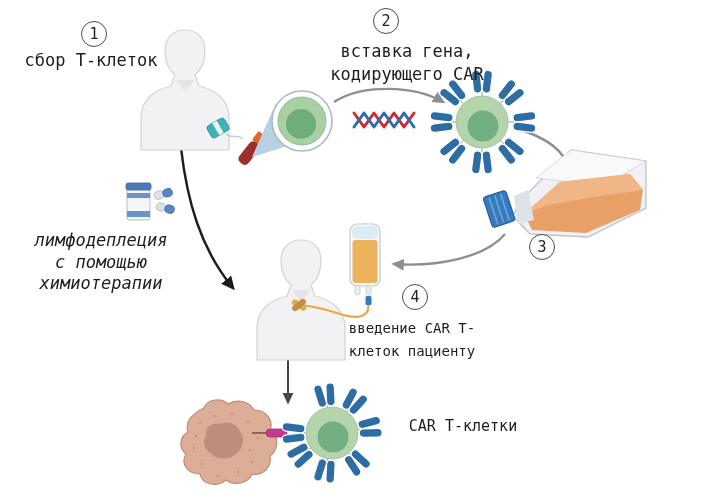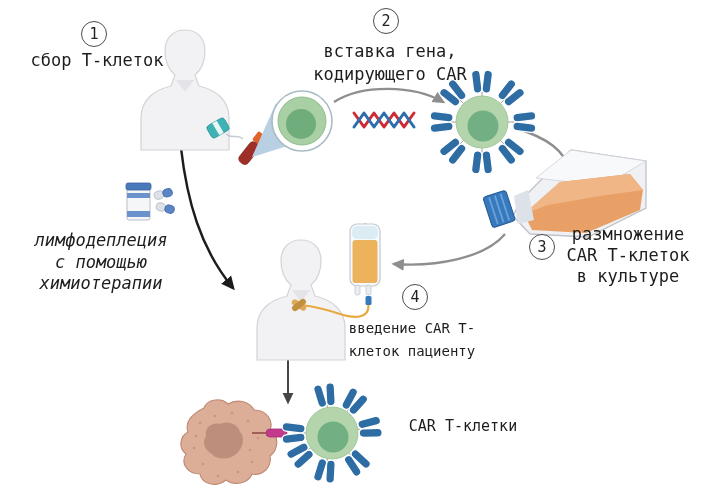--- a/index.html
+++ b/index.html
@@ -1,21 +1,21 @@
 <!DOCTYPE html>
 <html><head>
 <meta charset="utf-8">
 <style>
   html,body{margin:0;padding:0;background:#ffffff;}
   #canvas{position:relative;width:720px;height:504px;background:#ffffff;overflow:hidden;
           font-family:"DejaVu Sans Mono","Liberation Mono",monospace;}
   #art{position:absolute;left:0;top:0;}
   .label{position:absolute;text-align:center;color:#1d1d1d;font-family:"DejaVu Sans Mono","Liberation Mono",monospace;}
-  .lbl-s1{left:12px;top:49px;width:170px;font-size:17px;line-height:22.5px;}
-  .lbl-s2{left:305px;top:40px;width:170px;font-size:17px;line-height:23px;}
+  .lbl-s1{left:6px;top:49px;width:170px;font-size:17px;line-height:22.5px;}
+  .lbl-s2{left:322px;top:40px;width:170px;font-size:17px;line-height:23px;}
   .lbl-s3{left:543px;top:224px;width:170px;font-size:17px;line-height:21px;}
   .lbl-s4{left:327px;top:317px;width:170px;font-size:14px;line-height:23px;}
   .lbl-chemo{left:16px;top:230px;width:170px;font-size:17px;line-height:21.5px;font-style:italic;}
   .lbl-outcome{left:373px;top:413px;width:180px;font-size:15px;line-height:26px;}
   .badge{position:absolute;width:26px;height:26px;box-sizing:border-box;border:1.4px solid #4c4c4c;
          border-radius:50%;background:#fff;color:#222;font-size:15px;
          display:flex;align-items:center;justify-content:center;}
   .b1{left:81px;top:21px;} .b2{left:373px;top:8px;} .b3{left:529px;top:234px;} .b4{left:402px;top:284px;}
 </style>
 </head>
@@ -203,25 +203,20 @@
 <div class="badge b3">3</div>
 <div class="badge b4">4</div>
 
 <div class="label lbl-s1">
   <div>сбор Т-клеток</div>
 </div>
 <div class="label lbl-s2">
   <div>вставка гена,</div>
   <div>кодирующего CAR</div>
 </div>
-<div class="label lbl-s3">
-  <div>размножение</div>
-  <div>CAR Т-клеток</div>
-  <div>в культуре</div>
-</div>
 <div class="label lbl-s4">
   <div>введение CAR Т-</div>
   <div>клеток пациенту</div>
 </div>
 <div class="label lbl-chemo">
   <div>лимфодеплеция</div>
   <div>с помощью</div>
   <div>химиотерапии</div>
 </div>
 <div class="label lbl-outcome">

